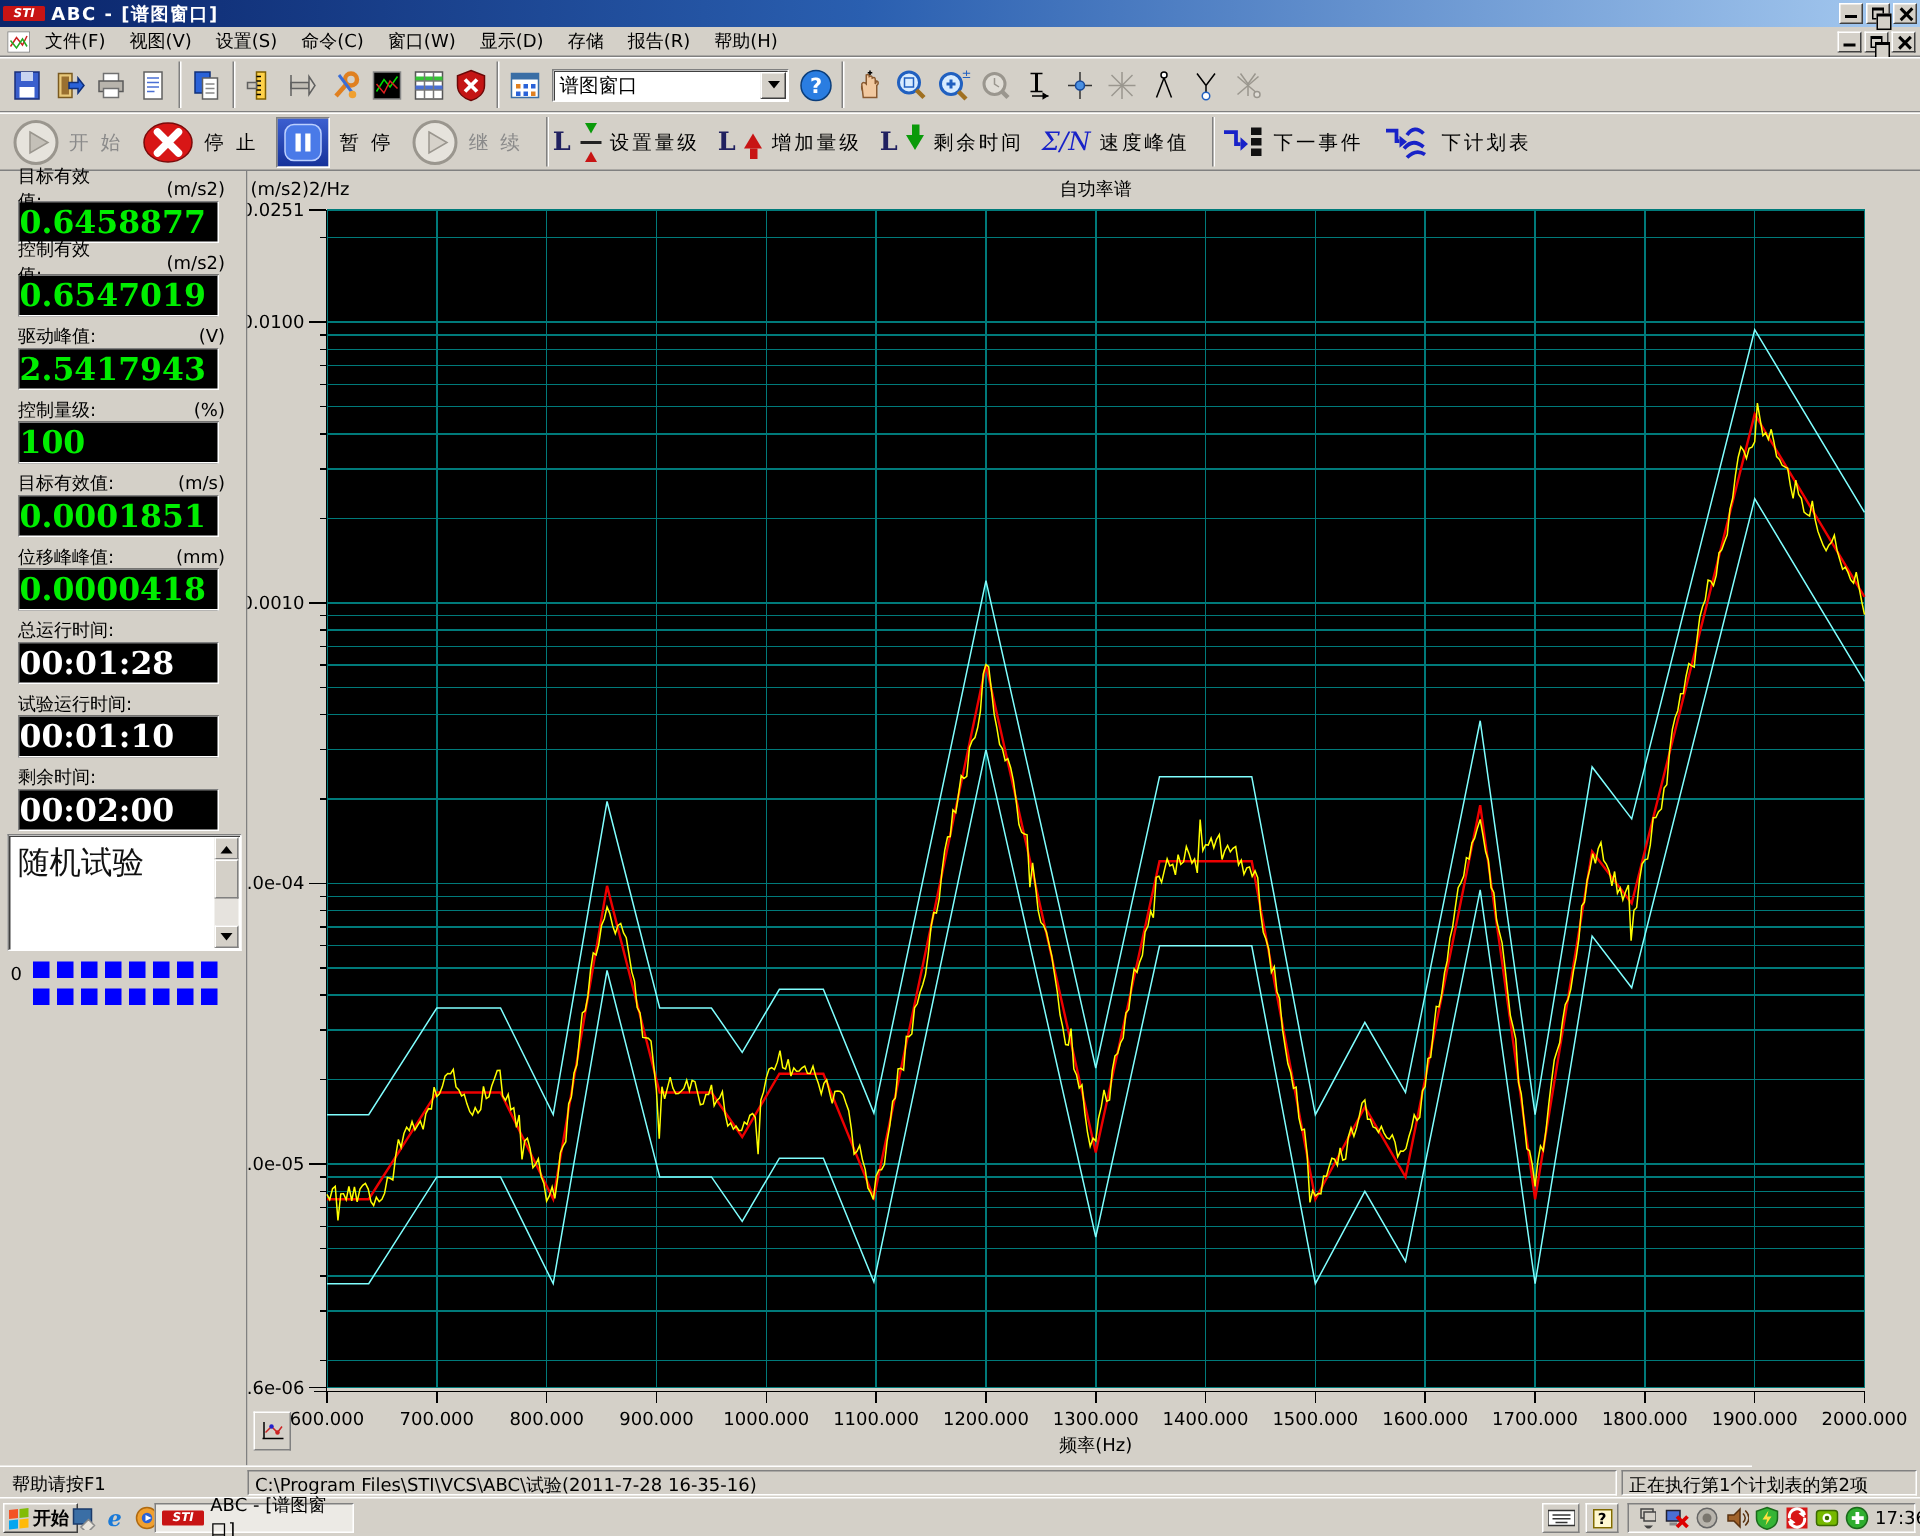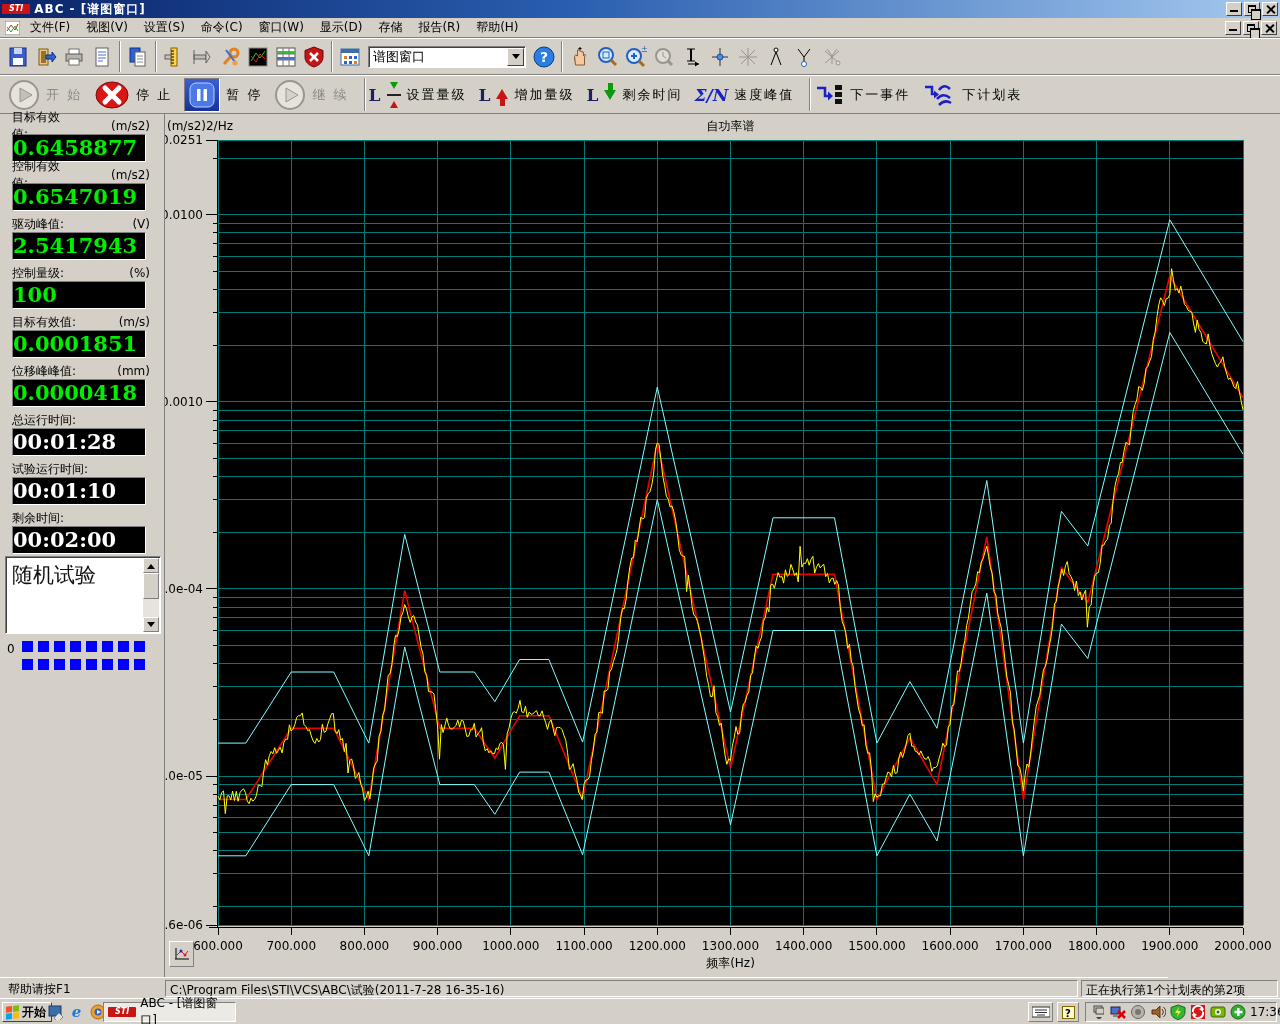--- a/index.html
+++ b/index.html
@@ -48,21 +48,21 @@
   .tb2item{display:flex;align-items:center;gap:6px;margin-right:12px;font-size:13px;}
   .tb2item .lbl{letter-spacing:2px;}
   .dis{color:#8a8a8a;}
   .pausebox{width:36px;height:34px;border:1px solid;border-color:#808080 #fff #fff #808080;
     background:linear-gradient(180deg,#3c5fd0,#16329a);display:flex;align-items:center;justify-content:center;}
   .Llet{font-family:"DejaVu Serif",serif;font-weight:bold;font-size:17px;color:#202060;}
   .tri-up{width:0;height:0;border:6px solid transparent;border-bottom:10px solid #c81414;}
   .tri-dn{width:0;height:0;border:6px solid transparent;border-top:10px solid #0a9a0a;}
   .tri-up.small{border-width:4px;border-bottom-width:7px;}
   .tri-dn.small{border-width:4px;border-top-width:7px;}
-  .sigma{font-family:"DejaVu Serif",serif;font-style:italic;font-weight:bold;font-size:17px;color:#1822c8;}
+  .sigma{font-family:"DejaVu Serif",serif;font-style:italic;font-weight:normal;font-size:17px;color:#1822c8;}
 
   
   .left-panel{position:absolute;left:0;top:114px;width:165px;height:863px;background:#d4d0c8;
     border-right:1px solid #808080;padding-top:4px;}
   .ro-label{display:flex;justify-content:space-between;padding:0 14px 0 12px;height:16px;align-items:center;font-size:12px;gap:41px;}
   .ro-box{margin:0 18px 5px 12px;height:28px;background:#000;border:1px solid;border-color:#808080 #fff #fff #808080;
     text-align:left;padding-right:4px;font-family:"DejaVu Serif","Liberation Serif",serif;
     font-weight:bold;font-size:21px;line-height:25px;overflow:hidden;}
   .val-green{color:#00ee00;} .val-white{color:#ffffff;}
   .msgbox{position:absolute;left:5px;top:442px;width:156px;height:78px;background:#fff;

